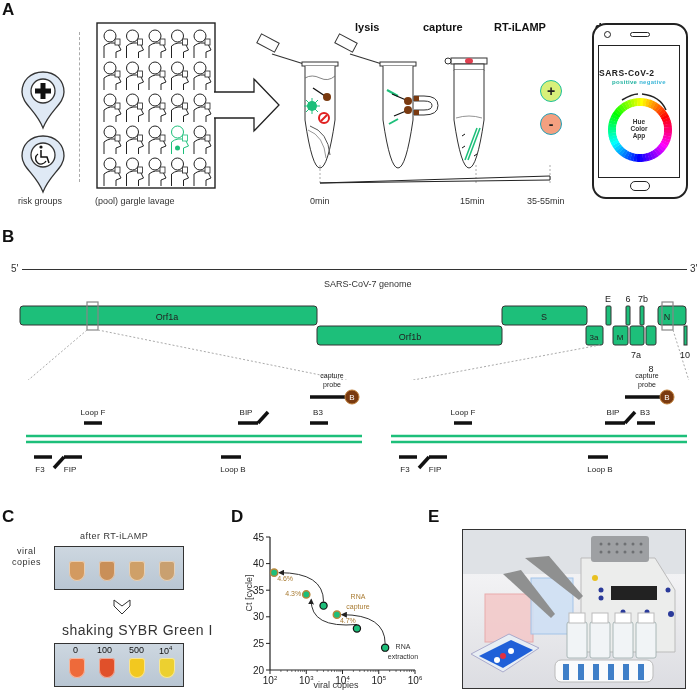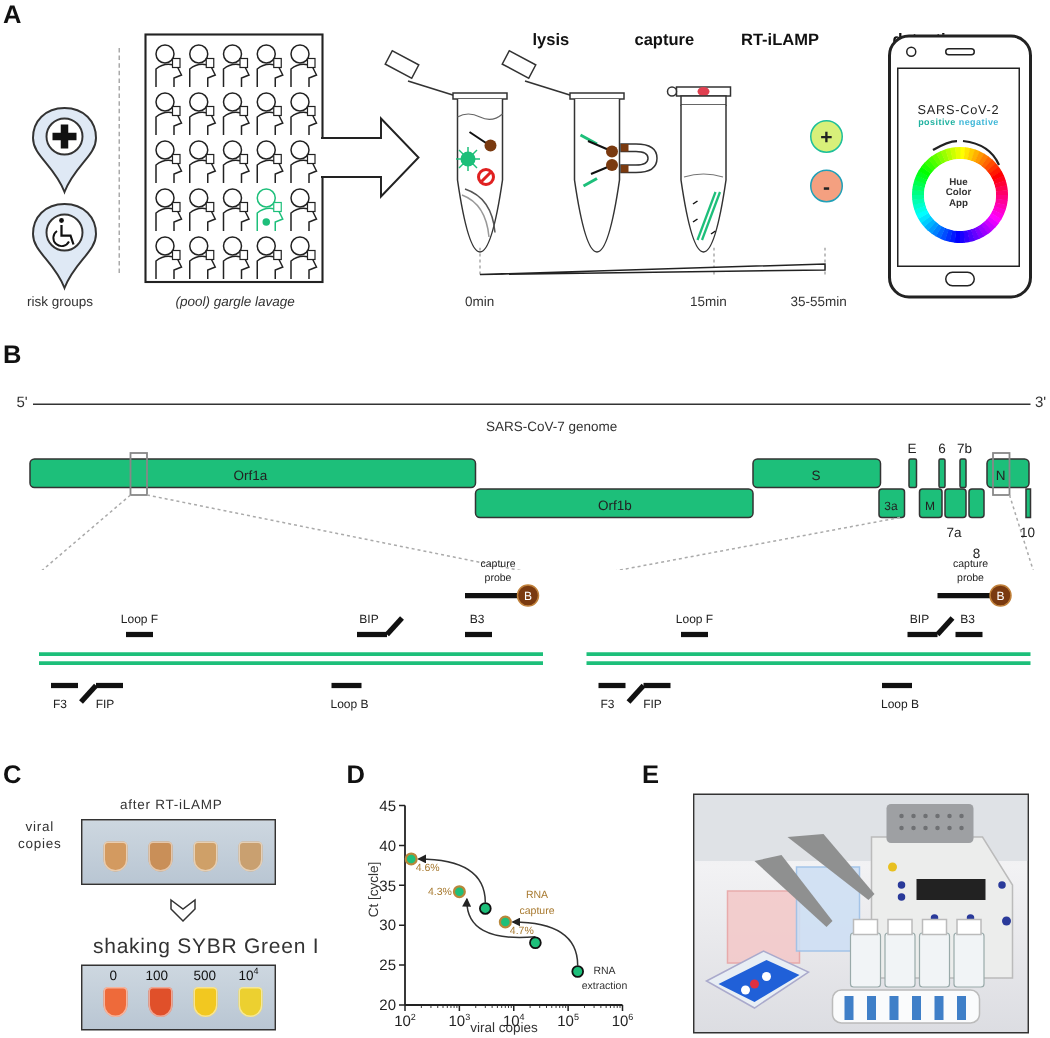--- a/index.html
+++ b/index.html
@@ -159,21 +159,21 @@
         <rect x="86.5" y="145" width="5" height="6" fill="#fff" stroke="#222" stroke-width="0.8"></rect>
       </g>
       <g>
         <circle cx="104" cy="142" r="6" fill="#fff" stroke="#222" stroke-width="1"></circle>
         <path d="M98 164 L98 152 Q104 147 112 150 L115 156 L110 158 L110 164" fill="#fff" stroke="#222" stroke-width="1"></path>
         <rect x="109" y="145" width="5" height="6" fill="#fff" stroke="#222" stroke-width="0.8"></rect>
       </g>
     </g>
   <path d="M118 70 L158 70 L158 57 L183 83 L158 109 L158 96 L118 96" fill="#fff" stroke="#222" stroke-width="1.3"></path>
 </svg>
-<div class="lbl" style="left:117px;top:196px;font-style:italic;">(pool) gargle lavage</div>
+<div class="lbl" style="left:95px;top:196px;">(pool) gargle lavage</div>
 
 <div class="step" style="left:307px;top:21px;">lysis</div>
 <div class="step" style="left:375px;top:21px;">capture</div>
 <div class="step" style="left:446px;top:21px;">RT-iLAMP</div>
 <div class="step" style="left:522px;top:21px;margin-left:25px;">detection</div>
 
 <svg class="abs" style="left:250px;top:30px;" width="290" height="170">
 
   <g>
     <rect x="8" y="8" width="20" height="10" transform="rotate(28 18 13)" fill="#fff" stroke="#333" stroke-width="1"></rect>
@@ -237,21 +237,21 @@
   <path d="M20 18 L250 15 L250 11 Z" fill="#fff" stroke="#222" stroke-width="1"></path>
 </svg>
 <div class="lbl" style="left:310px;top:196px;">0min</div>
 <div class="lbl" style="left:460px;top:196px;">15min</div>
 <div class="lbl" style="left:527px;top:196px;">35-55min</div>
 
 <div class="abs" style="left:592px;top:23px;width:92px;height:172px;border:2px solid #222;border-radius:14px;background:#fff;">
   <div class="abs" style="left:10px;top:6px;width:5px;height:5px;border:1px solid #222;border-radius:50%;"></div>
   <div class="abs" style="left:36px;top:7px;width:18px;height:3px;border:1px solid #222;border-radius:3px;"></div>
   <div class="abs" style="left:4px;top:20px;width:80px;height:131px;border:1.5px solid #222;">
-    <div class="abs" style="left:0;top:22px;width:80px;text-align:center;font-size:8.5px;font-weight:normal;letter-spacing:0.5px;">SARS-CoV-2</div>
+    <div class="abs" style="left:0;top:22px;width:80px;font-size:8.5px;font-weight:bold;letter-spacing:0.5px;">SARS-CoV-2</div>
     <div class="abs" style="left:0;top:33px;width:80px;text-align:center;font-size:6px;font-weight:bold;letter-spacing:0.3px;">
       <span style="color:#20b2a0;">positive</span>
       <span style="color:#40b8d8;">negative</span>
     </div>
     <svg class="abs" style="left:5px;top:40px;" width="72" height="80">
       <path d="M18 14 Q28 8 34 8" fill="none" stroke="#222" stroke-width="1.5"></path>
       <path d="M38 8 Q56 10 62 24" fill="none" stroke="#222" stroke-width="1.5"></path>
       <g id="hue-wheel">
           <path d="M36 12 A32 32 0 0 1 39.677988815771734 12.212071500787314 L38.7584916118288 20.159053625590484 A24 24 0 0 0 36 20 Z" fill="hsl(60,100%,50%)"></path>
           <path d="M39.34491082456491 12.175299348215255 A32 32 0 0 1 42.98058372468937 12.770663617960086 L41.23543779351702 20.577997713470065 A24 24 0 0 0 38.50868311842368 20.131474511161443 Z" fill="hsl(54,100%,50%)"></path>

